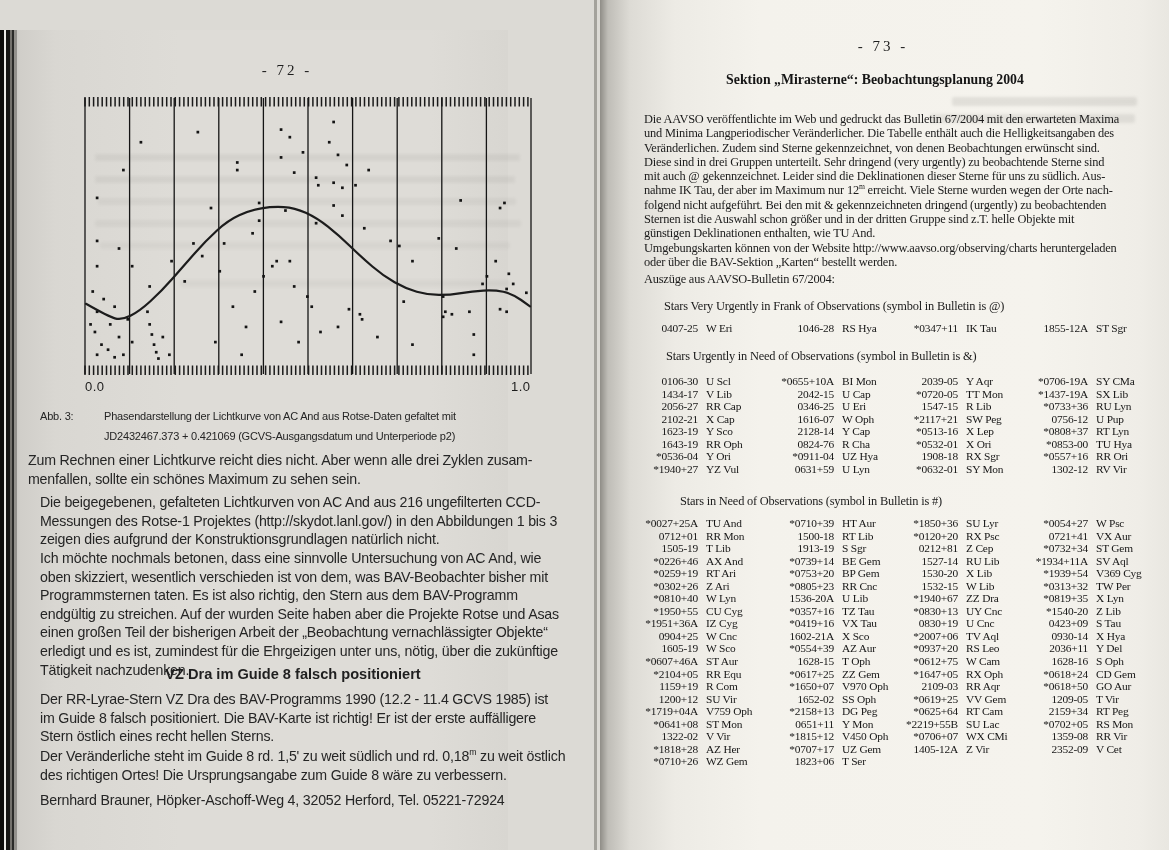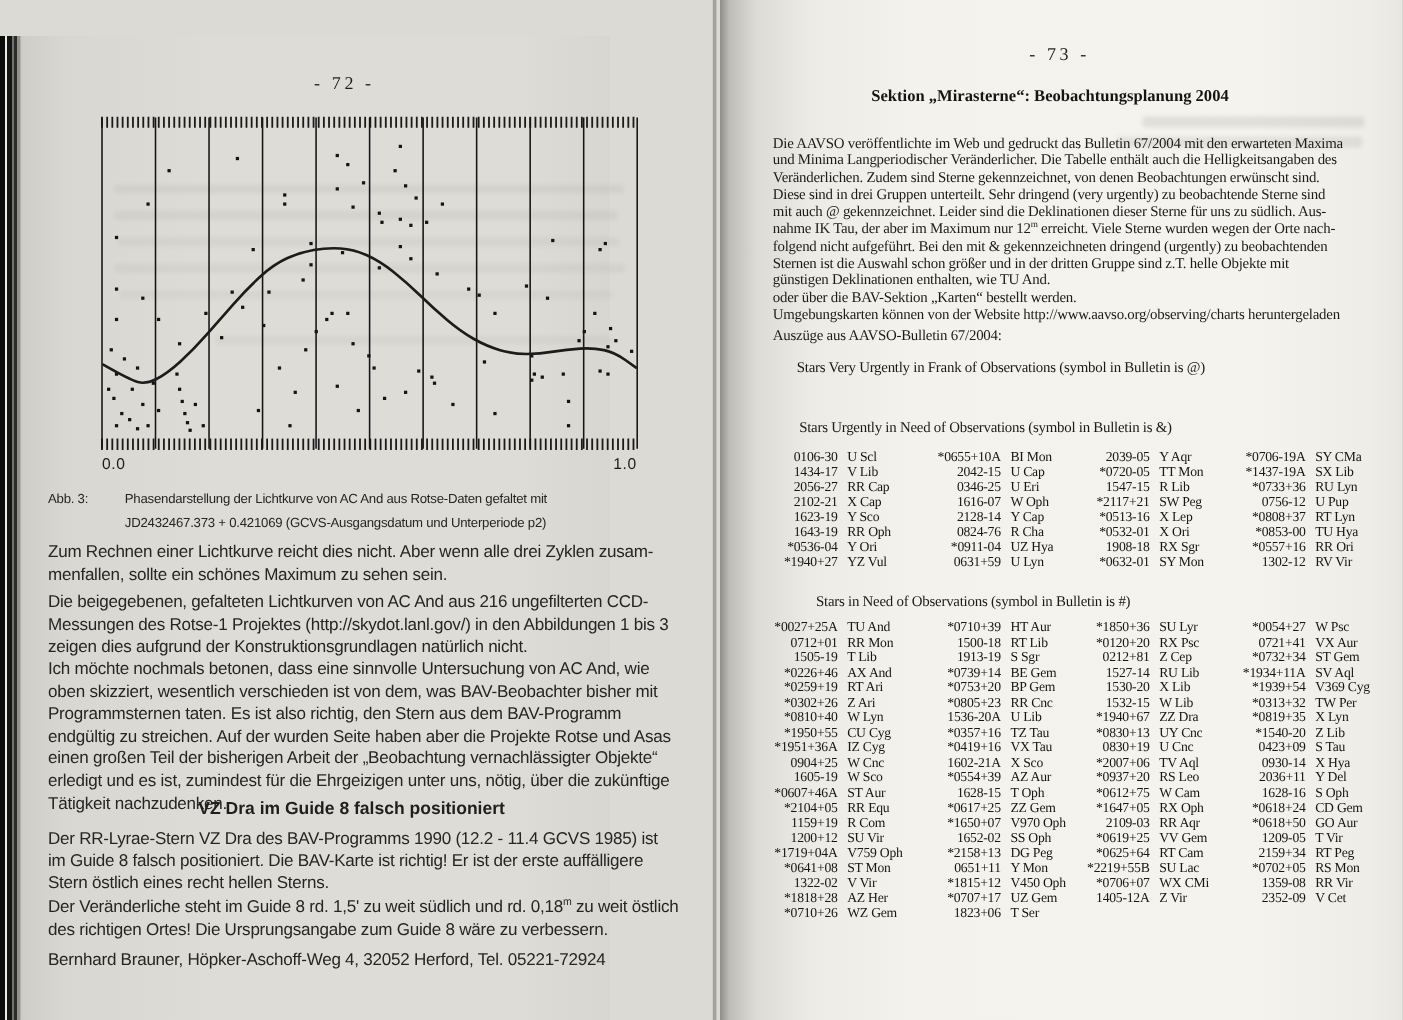--- a/index.html
+++ b/index.html
@@ -400,21 +400,21 @@
     <div class="abs axis-label" style="left:511px;top:349px;">1.0</div>
 
     <div class="abs caption">
       <span class="cap-label">Abb. 3:</span>
       <div>
           <div class="tl">Phasendarstellung der Lichtkurve von AC And aus Rotse-Daten gefaltet mit</div>
           <div class="tl">JD2432467.373 + 0.421069 (GCVS-Ausgangsdatum und Unterperiode p2)</div>
         </div>
     </div>
 
-    <div class="abs lp-body" style="left:40px;top:421px;">
+    <div class="abs lp-body" style="left:28px;top:421px;">
         <div class="tl">Zum Rechnen einer Lichtkurve reicht dies nicht. Aber wenn alle drei Zyklen zusam-</div>
         <div class="tl">menfallen, sollte ein schönes Maximum zu sehen sein.</div>
       </div>
     <div class="abs lp-body" style="left:40px;top:463px;">
         <div class="tl">Die beigegebenen, gefalteten Lichtkurven von AC And aus 216 ungefilterten CCD-</div>
         <div class="tl">Messungen des Rotse-1 Projektes (http://skydot.lanl.gov/) in den Abbildungen 1 bis 3</div>
         <div class="tl">zeigen dies aufgrund  der Konstruktionsgrundlagen natürlich nicht.</div>
       </div>
     <div class="abs lp-body" style="left:40px;top:519px;">
         <div class="tl">Ich möchte nochmals betonen, dass eine sinnvolle Untersuchung von AC And, wie</div>
@@ -457,27 +457,39 @@
     <div class="abs rp-intro">
         <div class="tl">Die AAVSO veröffentlichte im Web und gedruckt das Bulletin 67/2004 mit den erwarteten Maxima</div>
         <div class="tl">und Minima Langperiodischer Veränderlicher. Die Tabelle enthält auch die Helligkeitsangaben des</div>
         <div class="tl">Veränderlichen. Zudem sind Sterne gekennzeichnet, von denen Beobachtungen erwünscht sind.</div>
         <div class="tl">Diese sind in drei Gruppen unterteilt. Sehr dringend (very urgently) zu beobachtende Sterne sind</div>
         <div class="tl">mit auch @ gekennzeichnet. Leider sind die Deklinationen dieser Sterne  für uns zu südlich. Aus-</div>
         <div class="tl"><span>nahme IK Tau, der aber im Maximum nur 12</span><sup>m</sup><span> erreicht. Viele Sterne wurden wegen der Orte nach-</span></div>
         <div class="tl">folgend nicht aufgeführt. Bei den mit &amp; gekennzeichneten dringend (urgently) zu beobachtenden</div>
         <div class="tl">Sternen ist die Auswahl schon größer und in der dritten Gruppe sind z.T. helle Objekte mit</div>
         <div class="tl">günstigen Deklinationen enthalten, wie TU And.</div>
+        <div class="tl">Umgebungskarten können von der Website  http://www.aavso.org/observing/charts heruntergeladen</div>
         <div class="tl">oder über die BAV-Sektion „Karten“ bestellt werden.</div>
-        <div class="tl">Umgebungskarten können von der Website  http://www.aavso.org/observing/charts heruntergeladen</div>
       </div>
 
     <div class="abs rp-line" style="left:44px;top:272px;">Auszüge aus AAVSO-Bulletin 67/2004:</div>
 
     <div class="abs list-heading" style="left:64px;top:299px;">Stars Very Urgently in Frank of Observations (symbol in Bulletin is @)</div>
+    <div class="abs star-table" style="top:322px;">
+        <div class="star-row">
+          <span class="sdes">0407-25</span>
+          <span class="sname">W Eri</span>
+          <span class="sdes">1046-28</span>
+          <span class="sname">RS Hya</span>
+          <span class="sdes">*0347+11</span>
+          <span class="sname">IK Tau</span>
+          <span class="sdes">1855-12A</span>
+          <span class="sname">ST Sgr</span>
+        </div>
+      </div>
 
     <div class="abs list-heading" style="left:66px;top:349px;">Stars Urgently in Need of Observations (symbol in Bulletin is &amp;)</div>
     <div class="abs star-table" style="top:375px;">
         <div class="star-row">
           <span class="sdes">0106-30</span>
           <span class="sname">U Scl</span>
           <span class="sdes">*0655+10A</span>
           <span class="sname">BI Mon</span>
           <span class="sdes">2039-05</span>
           <span class="sname">Y Aqr</span>

